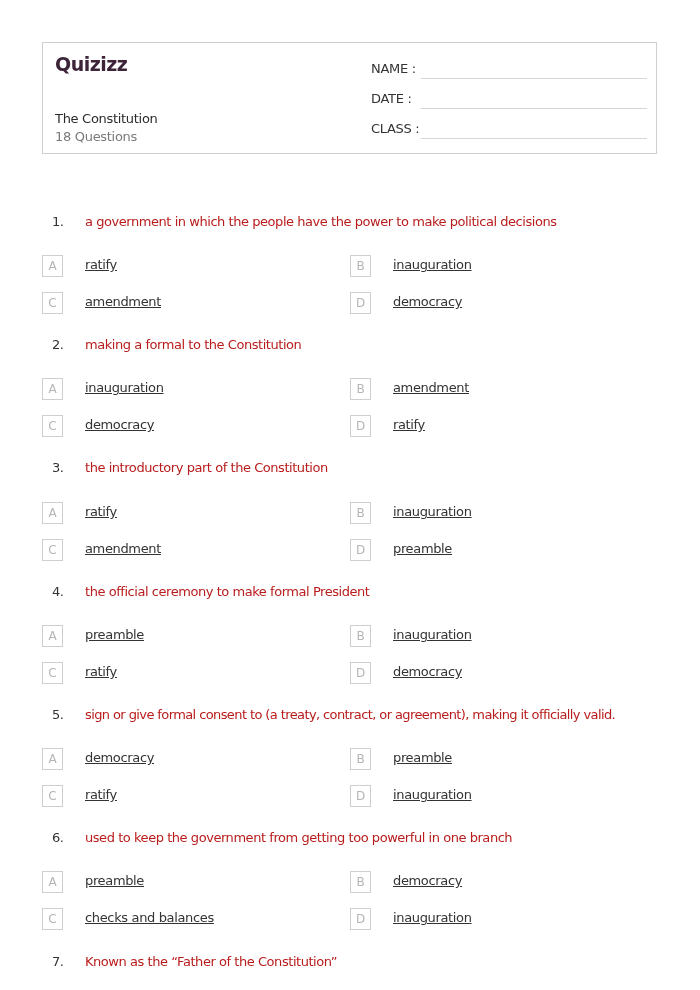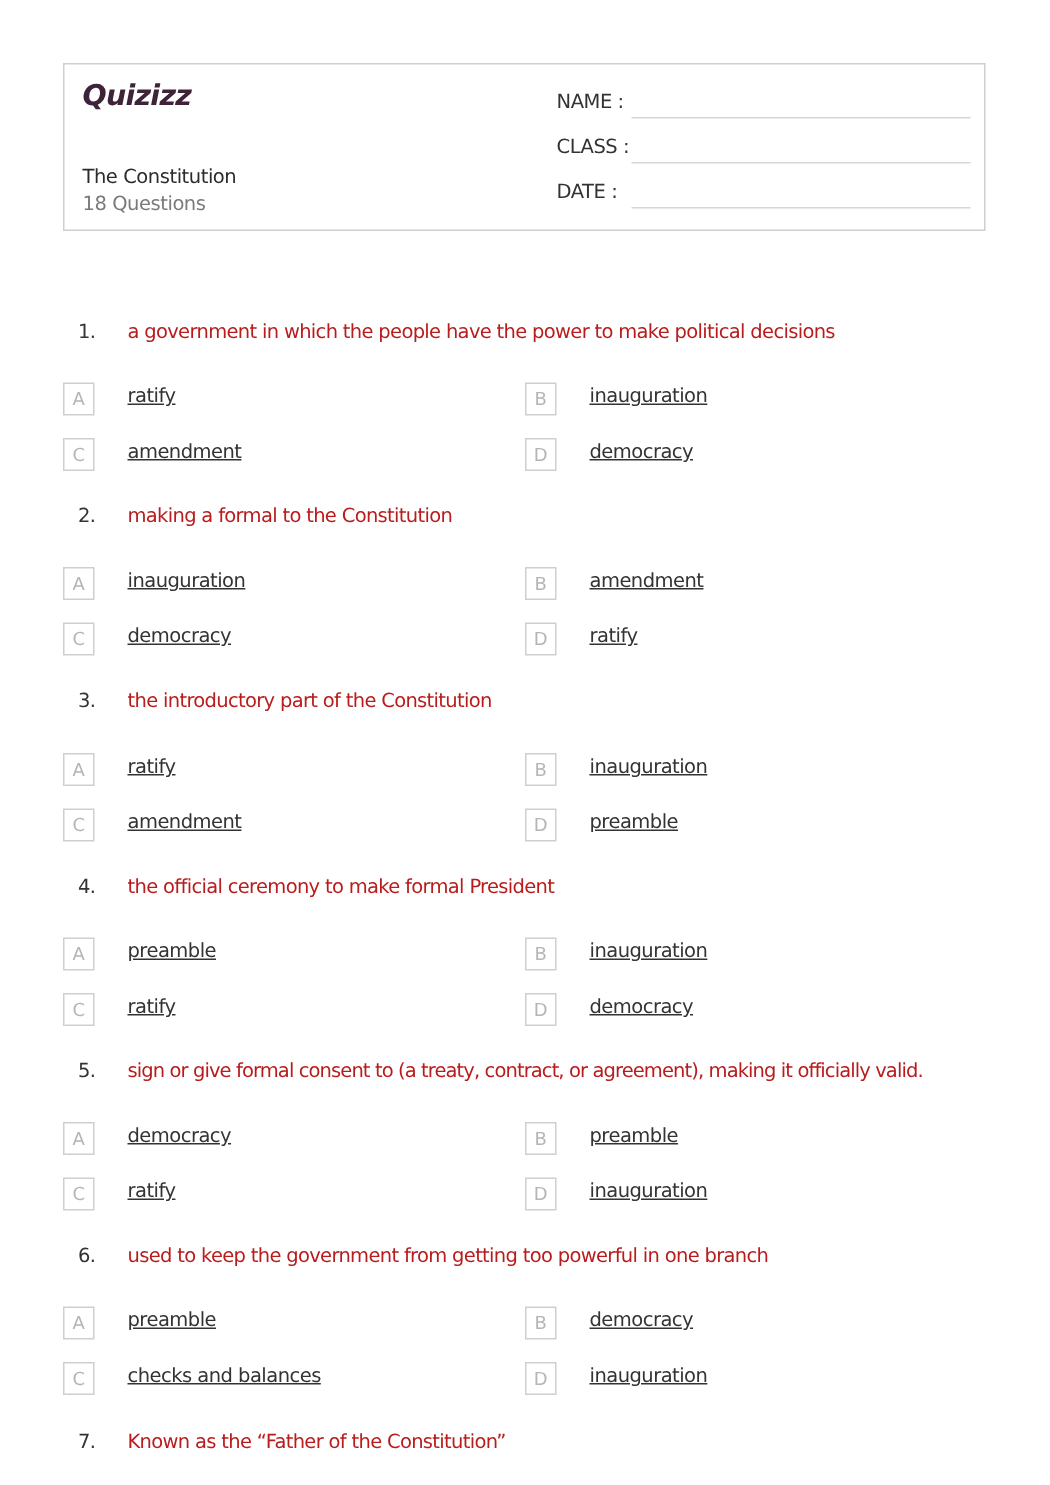--- a/index.html
+++ b/index.html
@@ -6,21 +6,21 @@
     html, body { width: 700px; height: 990px; background: #ffffff; overflow: hidden; }
     body { font-family: "DejaVu Sans", "Liberation Sans", sans-serif; color: #333333; position: relative; }
 
     .header-box {
       position: absolute; left: 42px; top: 42px; width: 615px; height: 112px;
       border: 1px solid #cfcfcf; background: #fff;
     }
     .logo {
       position: absolute; left: 12px; top: 10px;
       font-family: "DejaVu Sans", sans-serif; font-weight: bold;
-      font-size: 19px; letter-spacing: -0.5px; color: #3d2438; font-style: italic;
+      font-size: 19px; letter-spacing: -0.5px; color: #3d2438;
     }
     .quiz-title { position: absolute; left: 12px; top: 68px; font-size: 13px; color: #2b2b2b; letter-spacing: -0.3px; }
     .quiz-count { position: absolute; left: 12px; top: 86px; font-size: 13px; color: #7a7a7a; letter-spacing: -0.3px; }
 
     .fields { position: absolute; left: 328px; top: 16px; width: 276px; }
     .field-row { position: relative; height: 30px; text-decoration: underline; }
     .field-label { position: absolute; left: 0; top: 2px; font-size: 13px; color: #333; letter-spacing: -0.3px; }
     .field-line { position: absolute; left: 50px; right: 0; top: 19px; border-bottom: 1px solid #d6d6d6; height: 0; }
 
     .questions { position: absolute; left: 0; top: 0; width: 700px; }
@@ -41,25 +41,25 @@
 <div class="header-box">
   <div class="logo">Quizizz</div>
   <div class="quiz-title">The Constitution</div>
   <div class="quiz-count">18 Questions</div>
   <div class="fields">
     <div class="field-row">
       <span class="field-label">NAME :</span>
       <span class="field-line"></span>
     </div>
     <div class="field-row">
-      <span class="field-label">CLASS :</span>
+      <span class="field-label">DATE  :</span>
       <span class="field-line"></span>
     </div>
     <div class="field-row">
-      <span class="field-label">DATE  :</span>
+      <span class="field-label">CLASS :</span>
       <span class="field-line"></span>
     </div>
   </div>
 </div>
 
 <div class="questions">
 
   <div class="question" style="top:214px;">
     <span class="q-num">1.</span>
     <span class="q-text">a government in which the people have the power to make political decisions</span>

